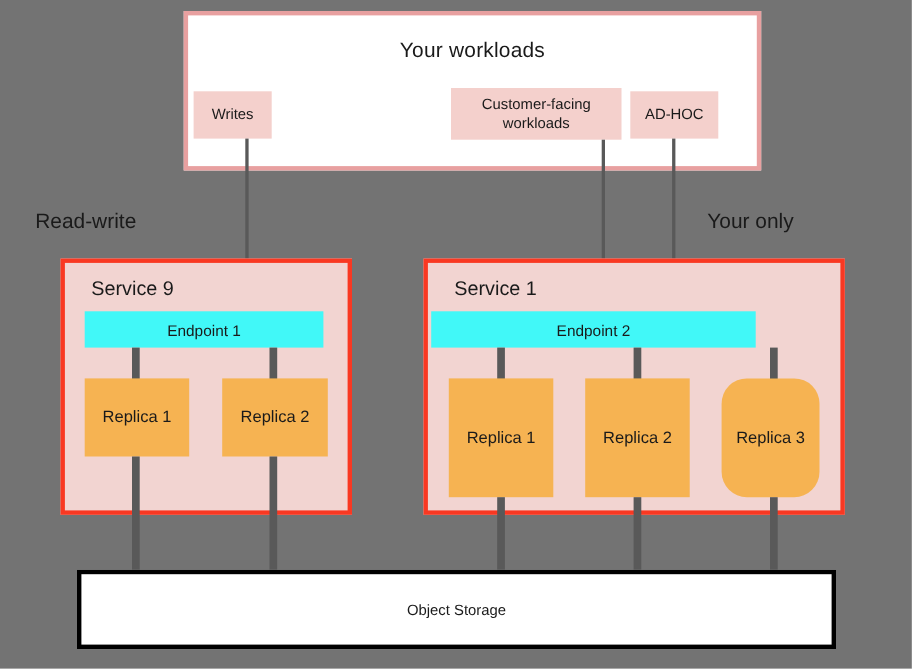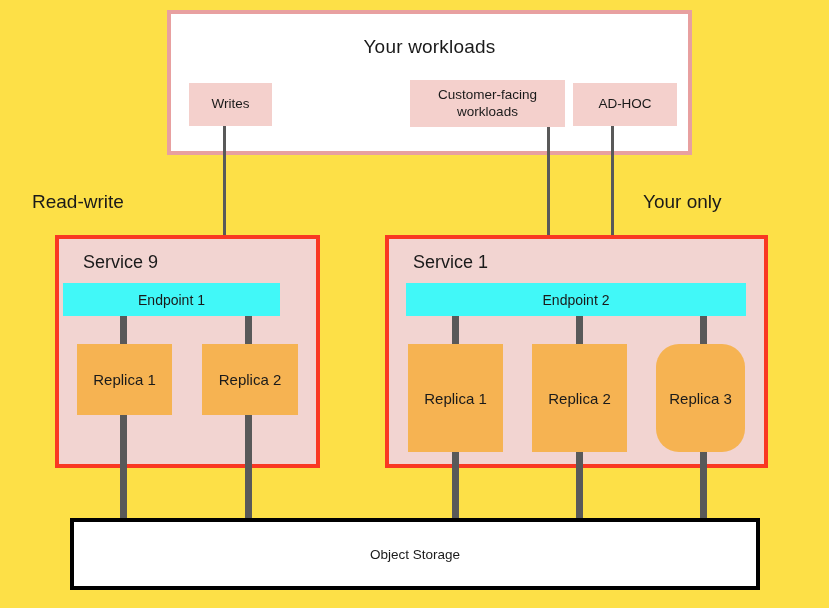--- a/index.html
+++ b/index.html
@@ -4,21 +4,21 @@
 <style>
   html, body {
     margin: 0;
     padding: 0;
     background: #ffffff;
   }
   #canvas {
     position: relative;
     width: 829px;
     height: 608px;
-    background: #fde047;
+    background: #737373;
     font-family: "Liberation Sans", sans-serif;
     overflow: hidden;
   }
 
   
   .abs { position: absolute; box-sizing: border-box; }
 
   
   .workloads-box {
     left: 167px; top: 10px;
@@ -40,23 +40,23 @@
     background: #f4d0cc;
     color: #1a1a1a;
     font-size: 13.5px;
     display: flex;
     align-items: center;
     justify-content: center;
     text-align: center;
     line-height: 1.25;
     padding: 2px 6px;
   }
-  .chip-writes   { left: 189px; top: 83px; width: 83px;  height: 43px; text-align: right; }
+  .chip-writes   { left: 176px; top: 83px; width: 71px;  height: 43px; text-align: right; }
   .chip-cfa      { left: 410px; top: 80px; width: 155px; height: 47px; }
-  .chip-adhoc    { left: 573px; top: 83px; width: 104px;  height: 43px; }
+  .chip-adhoc    { left: 573px; top: 83px; width: 80px;  height: 43px; }
 
   
   .side-label {
     font-size: 19px;
     color: #1a1a1a;
     white-space: nowrap;
   }
   .label-rw { left: 32px;  top: 191px; }
   .label-ro { left: 643px; top: 191px; }
 
@@ -76,22 +76,22 @@
 
   
   .endpoint {
     background: #41f8f8;
     color: #1a1a1a;
     font-size: 14px;
     display: flex;
     align-items: center;
     justify-content: center;
   }
-  .endpoint1 { left: 63px;  top: 283px; width: 217px; height: 33px; }
-  .endpoint2 { left: 406px; top: 283px; width: 340px; height: 33px; }
+  .endpoint1 { left: 77px;  top: 283px; width: 217px; height: 33px; }
+  .endpoint2 { left: 392px; top: 283px; width: 295px; height: 33px; }
 
   
   .replica {
     background: #f5b košer;
     background: #f6b352;
     color: #1a1a1a;
     font-size: 15px;
     display: flex;
     align-items: center;
     justify-content: center;

